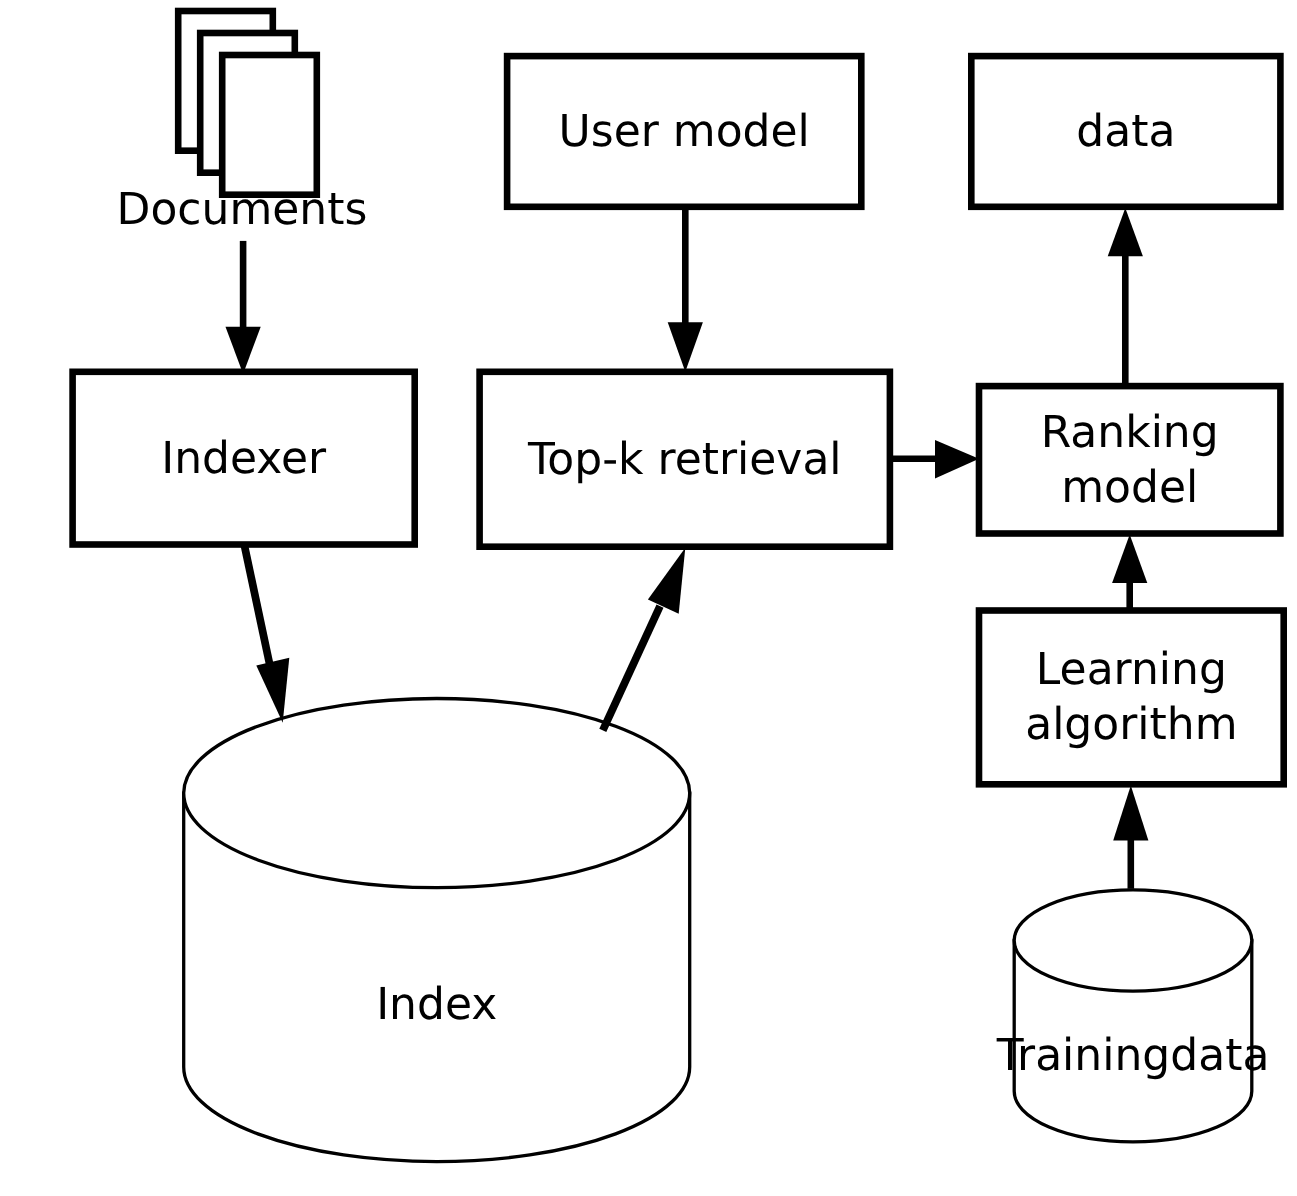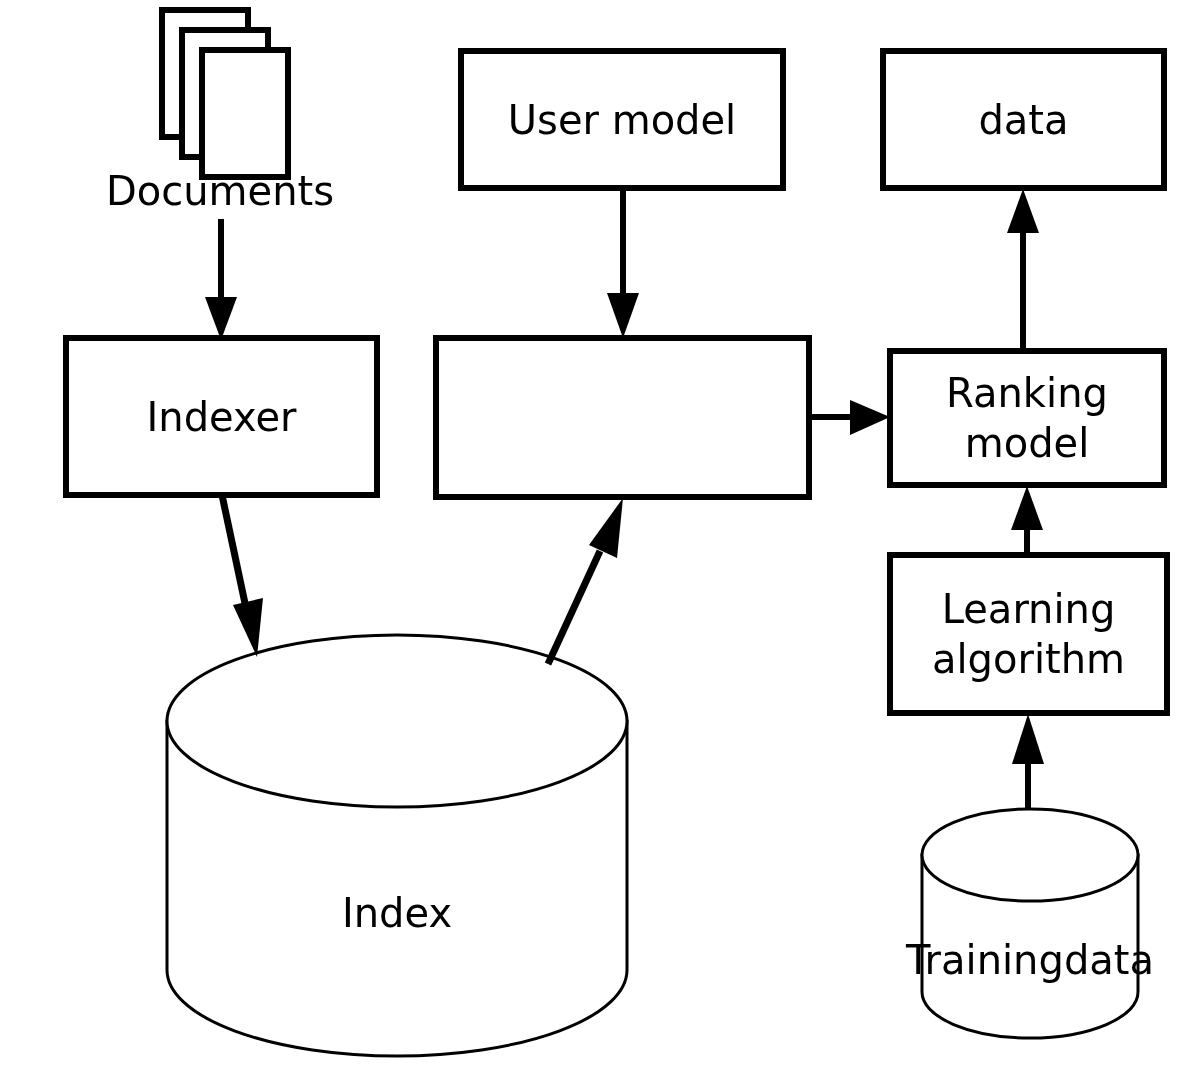--- a/index.html
+++ b/index.html
@@ -123,20 +123,21 @@
   <div class="node-label" style="left:60px; top:168px; width:320px; height:46px;">Documents</div>
 
   <div class="node-label" style="left:461px; top:51px; width:322px; height:137px;">User model</div>
 
   <div class="node-label" style="left:883px; top:51px; width:281px; height:137px; flex-direction:column;">
     <span>data</span>
   </div>
 
   <div class="node-label" style="left:66px; top:338px; width:311px; height:157px;">Indexer</div>
 
+  <div class="node-label" style="left:436px; top:338px; width:373px; height:159px;">Top-k retrieval</div>
 
   <div class="node-label" style="left:890px; top:351px; width:274px; height:134px; flex-direction:column;">
     <span>Ranking</span>
     <span>model</span>
   </div>
 
   <div class="node-label" style="left:890px; top:555px; width:277px; height:158px; flex-direction:column;">
     <span>Learning</span>
     <span>algorithm</span>
   </div>

